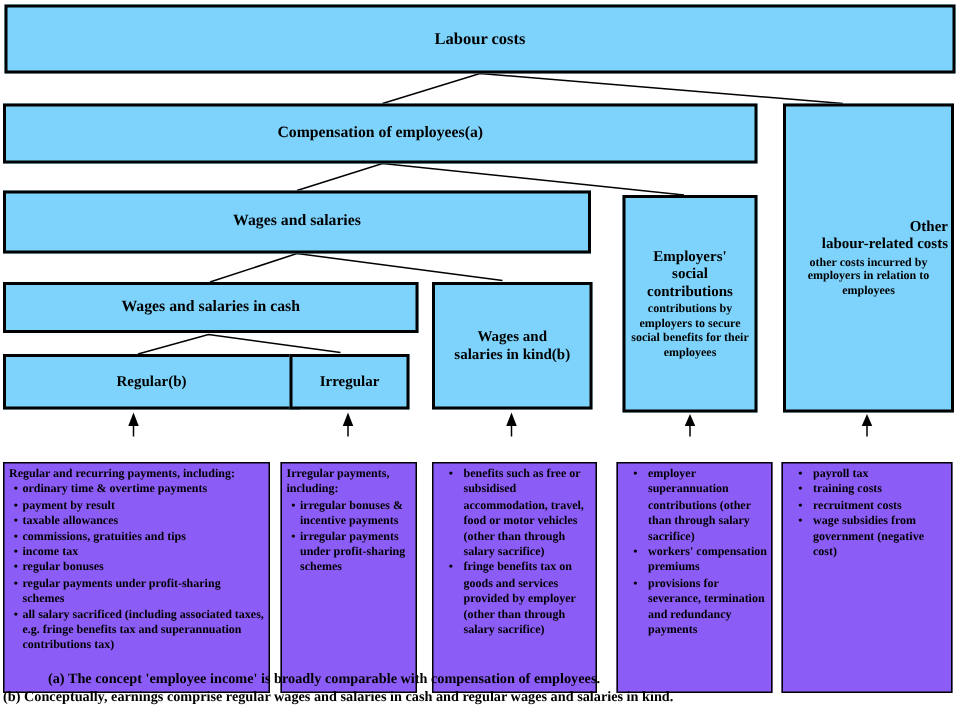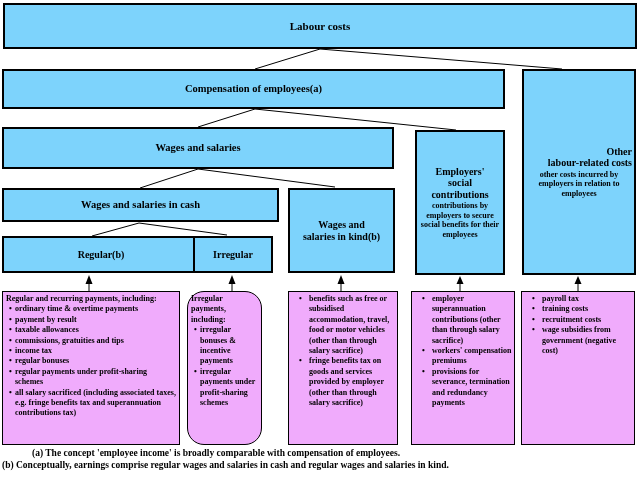--- a/index.html
+++ b/index.html
@@ -16,22 +16,22 @@
     position:absolute; background:#7dd3fc; border:2px solid #000; box-sizing:border-box;
     display:flex; flex-direction:column; align-items:center; justify-content:center;
     text-align:center;
   }
   .title-xl { font-size:11px; line-height:13px; }
   .title-lg { font-size:10.5px; line-height:12px; }
   .title-md { font-size:10px;  line-height:11.5px; }
   .subtitle  { font-size:8px; line-height:9.5px; margin-top:1px; }
 
   .wbox {
-    position:absolute; background:#f0abfc; border:1px solid #000; box-sizing:border-box;
-    top:291px; height:154px; padding:2px 2px 12px 3px;
+    position:absolute; background:#8b5cf6; border:1px solid #000; box-sizing:border-box;
+    top:308px; height:154px; padding:2px 2px 12px 3px;
     font-size:8px; line-height:10.4px; text-align:left;
   }
   .panel-header { margin-bottom:0; }
   .bullet-row { display:flex; }
   .bullet { flex:0 0 9px; text-align:center; }
   .btext { flex:1 1 auto; }
   .indent .bullet { flex:0 0 9px; margin-left:4px; margin-right:4px; }
 
   .footnote {
     position:absolute; left:2px; font-size:9.5px; line-height:12px; white-space:nowrap;
@@ -138,21 +138,21 @@
           <span class="bullet">•</span>
           <span class="btext">regular payments under profit-sharing schemes</span>
         </div>
         <div class="bullet-row">
           <span class="bullet">•</span>
           <span class="btext">all salary sacrificed (including associated taxes, e.g. fringe benefits tax and superannuation contributions tax)</span>
         </div>
       </div>
   </div>
 
-  <div class="wbox" style="left:187px; width:75px;border-radius:17px;">
+  <div class="wbox" style="left:187px; width:91px;">
     <div class="panel-header">Irregular payments, including:</div>
     <div>
         <div class="bullet-row">
           <span class="bullet">•</span>
           <span class="btext">irregular bonuses &amp; incentive payments</span>
         </div>
         <div class="bullet-row">
           <span class="bullet">•</span>
           <span class="btext">irregular payments under profit-sharing schemes</span>
         </div>

